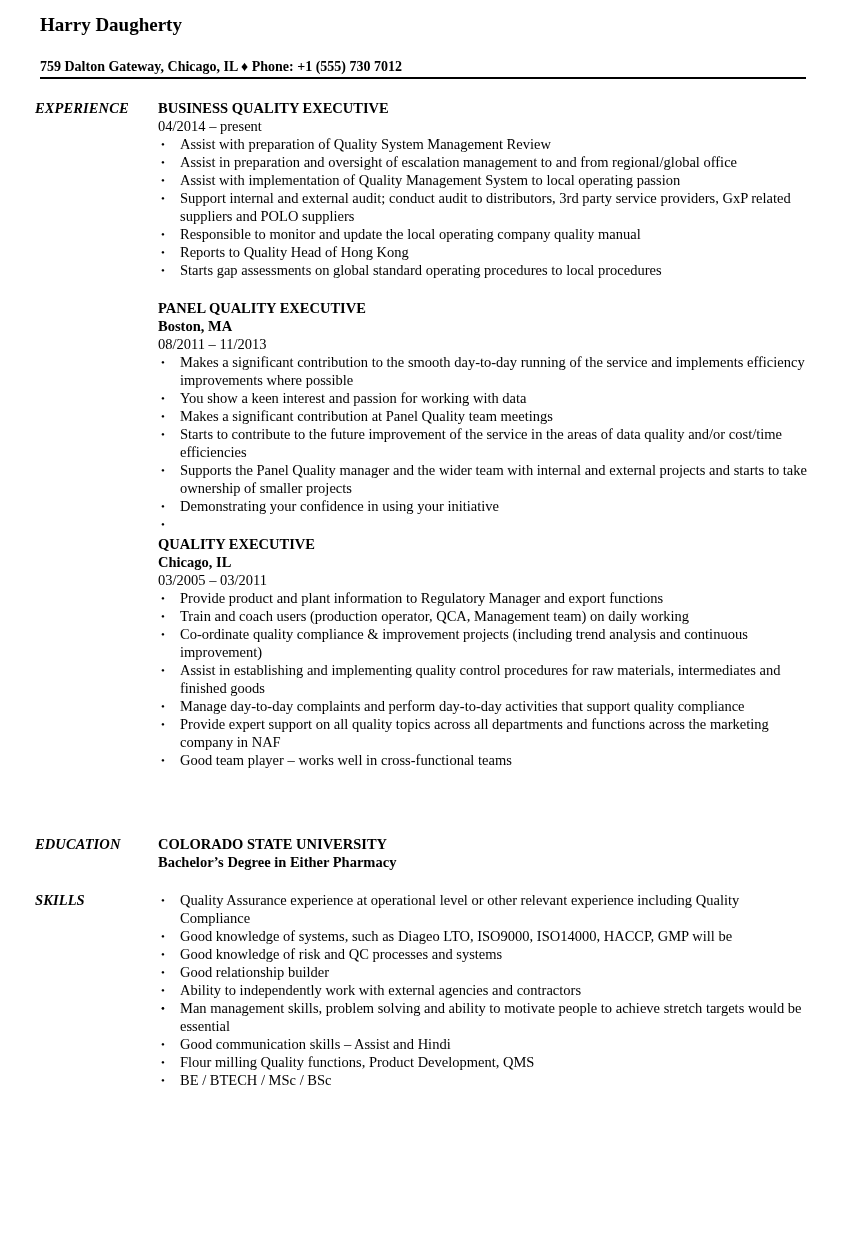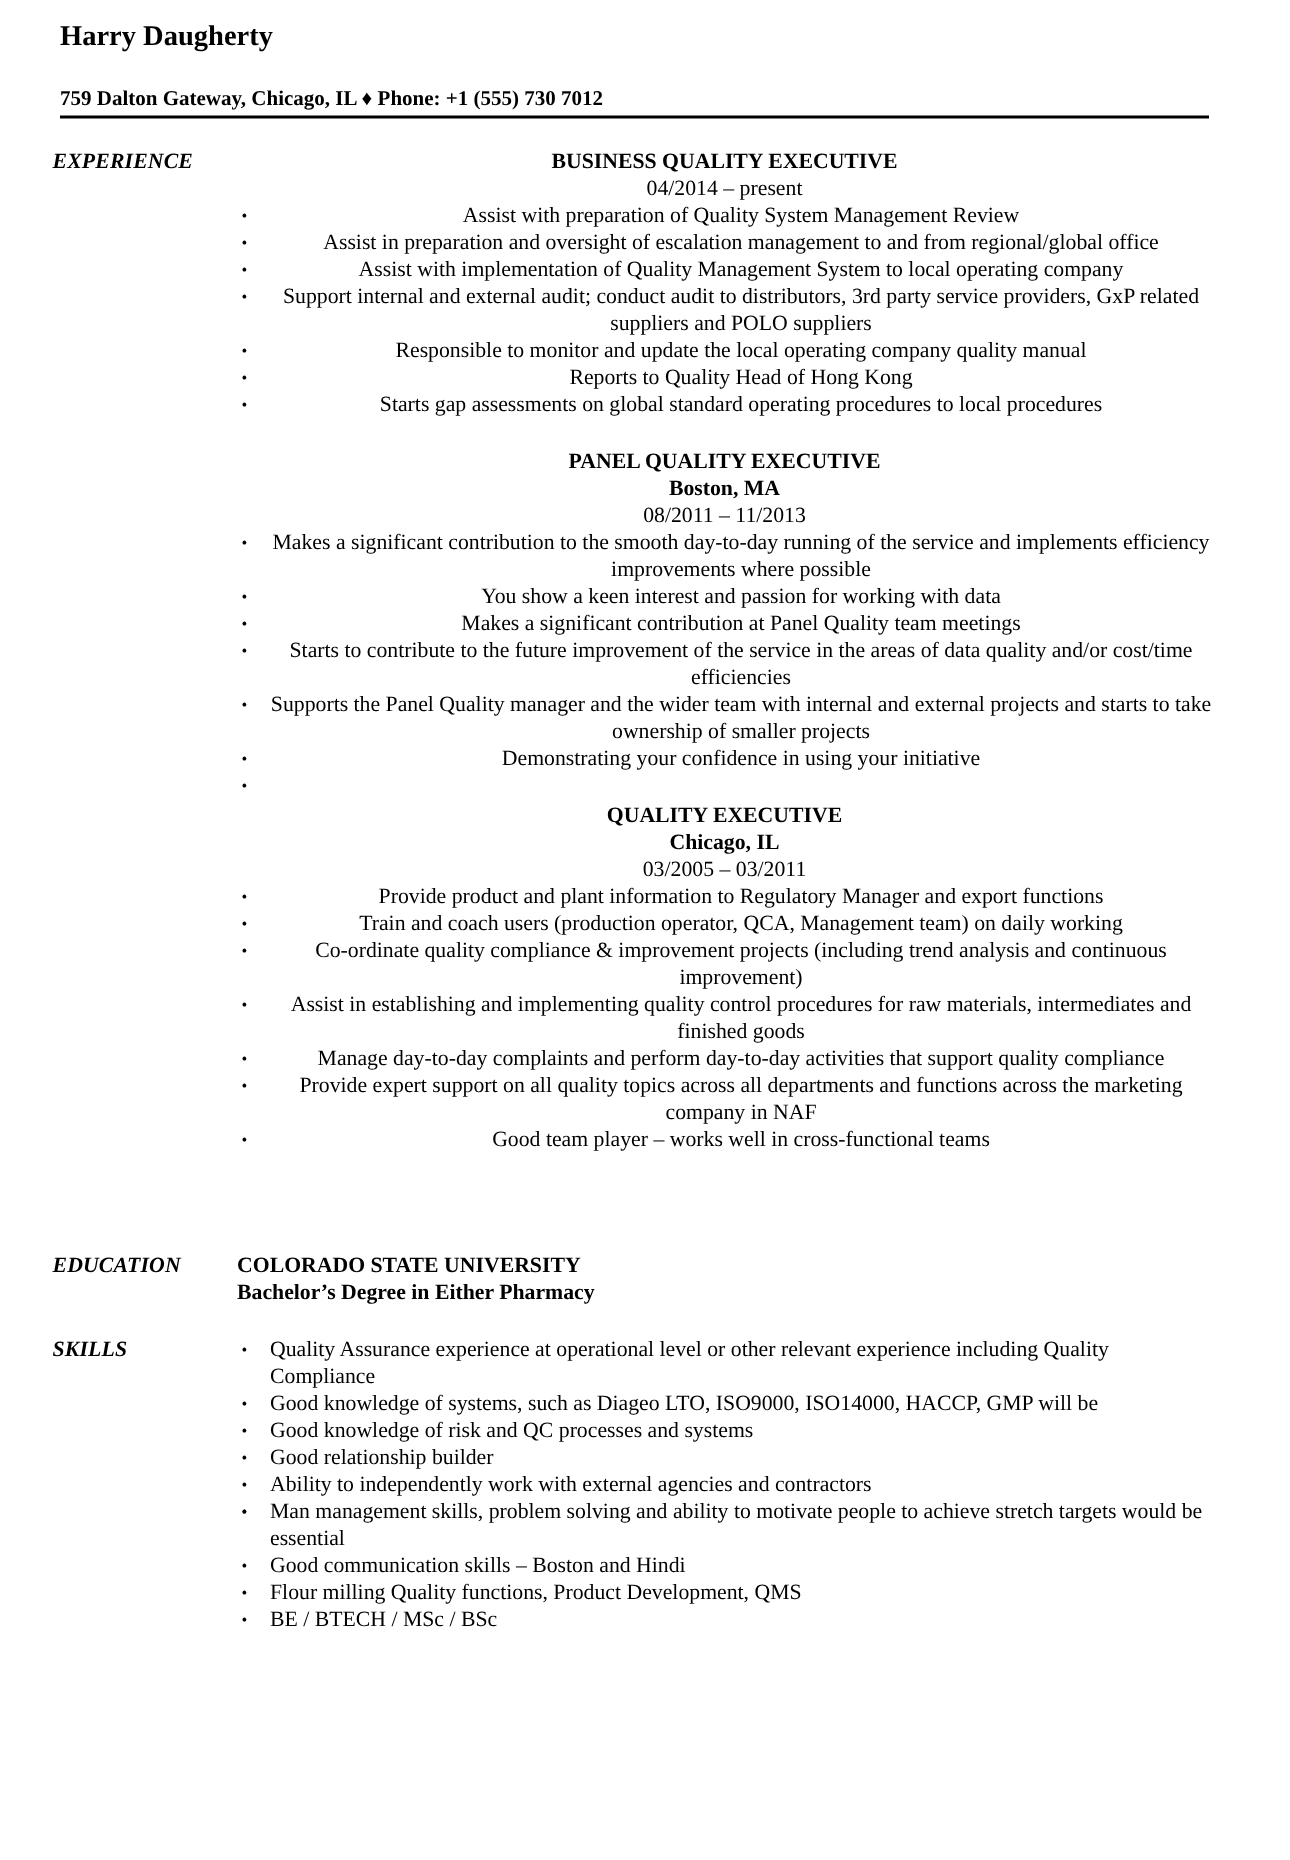--- a/index.html
+++ b/index.html
@@ -19,21 +19,21 @@
     }
     .rule {
       position: absolute; top: 77px; left: 0; width: 766px; height: 2px; background: #000;
     }
     .section { position: absolute; left: 35px; width: 775px; }
     .section-label {
       position: absolute; left: 0; top: 0; font-weight: bold; font-size: 14.5px;
       line-height: 18px; letter-spacing: 0.1px; font-style: italic;
     }
     .section-body { position: absolute; left: 123px; top: 0; width: 650px; }
-    .job { margin-bottom: 20px; text-align: center; }
+    .job { margin-bottom: 20px; }
     .job-title, .job-location, .edu-school, .edu-degree {
       font-weight: bold; line-height: 18px;
     }
     .job-dates { line-height: 18px; }
     ul.bullets { list-style: none; margin: 0; padding: 0; }
     ul.bullets li {
       position: relative; padding-left: 22px; line-height: 18px; width: 628px;
     }
     ul.bullets li .bullet {
       position: absolute; left: 3px; top: 0; font-size: 11px;
@@ -50,21 +50,21 @@
 
 <div class="section" style="top:99px;">
   <div class="section-label">EXPERIENCE</div>
   <div class="section-body" id="experience-body">
       <div class="job">
         <div class="job-title">BUSINESS QUALITY EXECUTIVE</div>
         <div class="job-dates">04/2014 – present</div>
         <ul class="bullets">
           <li><span class="bullet">•</span><span>Assist with preparation of Quality System Management Review</span></li>
           <li><span class="bullet">•</span><span>Assist in preparation and oversight of escalation management to and from regional/global office</span></li>
-          <li><span class="bullet">•</span><span>Assist with implementation of Quality Management System to local operating company</span></li>
+          <li><span class="bullet">•</span><span>Assist with implementation of Quality Management System to local operating passion</span></li>
           <li><span class="bullet">•</span><span>Support internal and external audit; conduct audit to distributors, 3rd party service providers, GxP related suppliers and POLO suppliers</span></li>
           <li><span class="bullet">•</span><span>Responsible to monitor and update the local operating company quality manual</span></li>
           <li><span class="bullet">•</span><span>Reports to Quality Head of Hong Kong</span></li>
           <li><span class="bullet">•</span><span>Starts gap assessments on global standard operating procedures to local procedures</span></li>
         </ul>
       </div>
       <div class="job">
         <div class="job-title">PANEL QUALITY EXECUTIVE</div>
         <div class="job-location">Boston, MA</div>
         <div class="job-dates">08/2011 – 11/2013</div>
@@ -107,18 +107,18 @@
   <div class="section-label">SKILLS</div>
   <div class="section-body">
     <ul class="bullets" id="skills-list">
         <li><span class="bullet">•</span><span>Quality Assurance experience at operational level or other relevant experience including Quality Compliance</span></li>
         <li><span class="bullet">•</span><span>Good knowledge of systems, such as Diageo LTO, ISO9000, ISO14000, HACCP, GMP will be</span></li>
         <li><span class="bullet">•</span><span>Good knowledge of risk and QC processes and systems</span></li>
         <li><span class="bullet">•</span><span>Good relationship builder</span></li>
         <li><span class="bullet">•</span><span>Ability to independently work with external agencies and contractors</span></li>
         <li><span class="bullet">•</span></li>
         <li><span class="bullet">•</span><span>Man management skills, problem solving and ability to motivate people to achieve stretch targets would be essential</span></li>
-        <li><span class="bullet">•</span><span>Good communication skills – Boston and Hindi</span></li>
+        <li><span class="bullet">•</span><span>Good communication skills – Assist and Hindi</span></li>
         <li><span class="bullet">•</span><span>Flour milling Quality functions, Product Development, QMS</span></li>
         <li><span class="bullet">•</span><span>BE / BTECH / MSc / BSc</span></li>
       </ul>
   </div>
 </div>
 
 </body></html>

